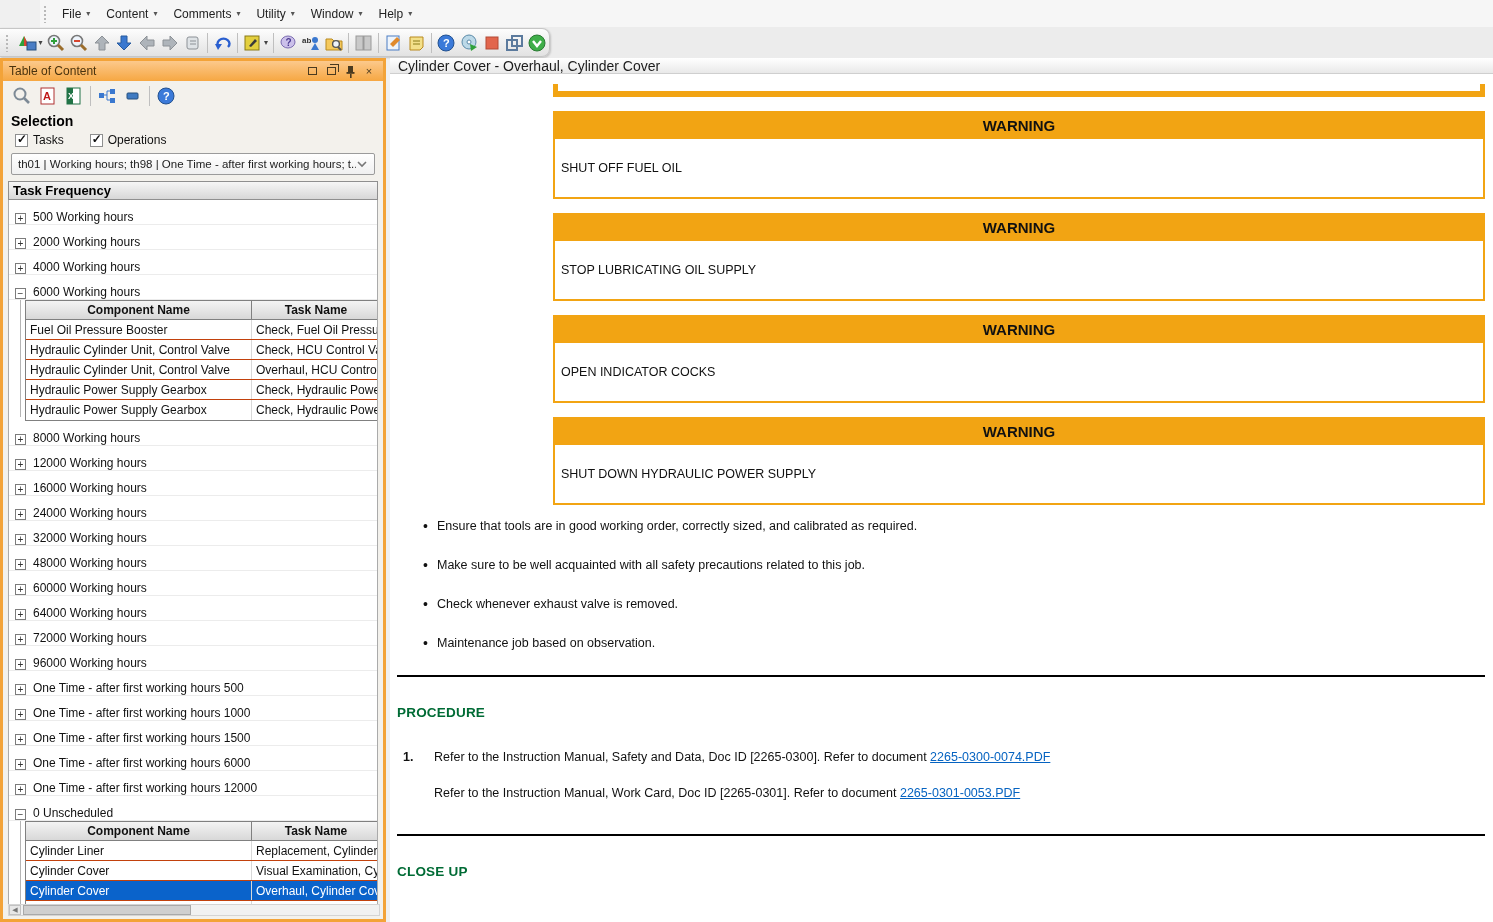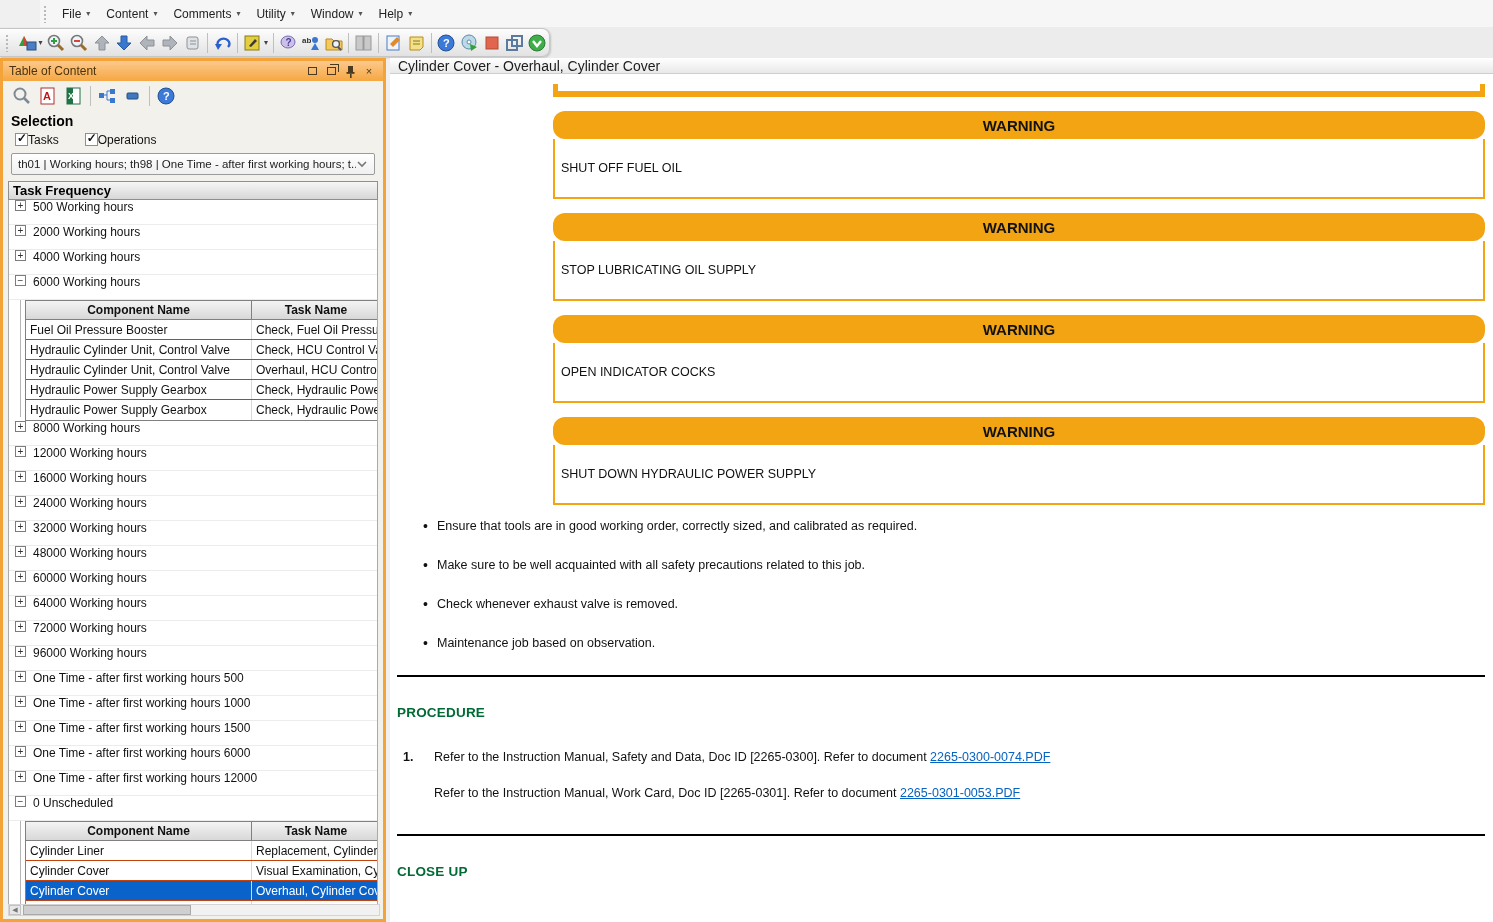--- a/index.html
+++ b/index.html
@@ -35,35 +35,35 @@
              margin-left:3px; cursor:pointer; color:#4a3a20; font-size:11px; }
   .box-glyph { width:9px; height:8px; border:1.5px solid #4a3a20; }
   .restore-glyph { width:9px; height:8px; border:1.5px solid #4a3a20; position:relative; }
   .restore-glyph::before { content:""; position:absolute; left:2px; top:-4px; width:8px; height:7px; border:1.5px solid #4a3a20; border-bottom:none; border-left:none; }
 
   .toc-toolbar { height:30px; display:flex; align-items:center; padding-left:6px; background:#f3f1ec; }
   .toc-toolbar .tb-icon { width:24px; height:24px; }
 
   .sel-heading { font-size:14px; font-weight:bold; margin:2px 0 4px 8px; color:#000; }
   .chk-row { display:flex; align-items:center; gap:26px; margin:2px 0 6px 12px; }
-  .chk { display:flex; align-items:flex-start; font-size:12px; cursor:pointer; }
+  .chk { display:flex; align-items:center; gap:5px; font-size:12px; cursor:pointer; }
   .chk-box { width:13px; height:13px; border:1px solid #8e8f8f; background:#fff; position:relative; }
   .chk-box.checked::after { content:"\2713"; position:absolute; left:1px; top:-3px; font-size:12px; font-weight:bold; color:#111; }
 
   .filter-select { margin:2px 8px 6px 8px; height:22px; width:364px; border:1px solid #9b9b9b; border-radius:2px;
                    background:linear-gradient(#ffffff,#f0f0f0); display:flex; align-items:center;
                    padding:0 6px; font-size:11.5px; color:#222; cursor:pointer; }
   .filter-text { flex:1; white-space:nowrap; overflow:hidden; }
 
   .tf-header { margin:2px 5px 0 5px; height:19px; border:1px solid #8f8f8f;
                background:linear-gradient(#f6f6f6,#d7d7d7); font-size:13px; font-weight:bold;
                display:flex; align-items:center; padding-left:4px; color:#000; }
   .tree { margin:0 5px; height:707px; background:#fff; border:1px solid #aaa; border-top:none;
           overflow:hidden; position:relative; }
-  .trow { height:25px; display:flex; align-items:flex-start; border-bottom:1px solid #ececec; cursor:pointer; }
+  .trow { height:25px; display:flex; align-items:flex-end; border-bottom:1px solid #ececec; cursor:pointer; }
   .ebox { width:11px; height:11px; border:1px solid #7c7c7c; background:#fff; margin:0 7px 0 6px;
           font-size:10px; line-height:9px; text-align:center; color:#333; flex:none; cursor:pointer; }
   .ebox.plus::before { content:"+"; }
   .ebox.minus::before { content:"\2212"; }
   .tlabel { font-size:12px; color:#111; white-space:nowrap; }
 
   .tgroup { position:relative; margin-left:16px; width:356px; }
   .tgroup::before { content:""; position:absolute; left:-5px; top:0; bottom:4px; border-left:1px solid #b5b5b5; }
   .ttable { border:1px solid #808080; }
   .thead { display:flex; height:19px; background:linear-gradient(#f4f4f4,#d8d8d8); border-bottom:1px solid #808080; }
@@ -87,21 +87,21 @@
   
   .doc-area { position:absolute; left:390px; top:58px; width:1103px; height:864px; background:#fff; }
   .doc-tab { height:16px; background:linear-gradient(#ffffff,#e9e9e9); border-bottom:1px solid #cfcfcf;
              display:flex; align-items:center; padding-left:8px; font-size:14px; color:#1c1c1c; }
   .doc-content { position:absolute; left:0; top:26px; right:0; bottom:0; overflow:hidden; padding:0 8px 0 7px; }
 
   .warn-partial { margin-left:156px; width:932px; height:13px;
                   border-left:5px solid #f2a413; border-right:5px solid #f2a413; border-bottom:6px solid #f2a413; }
   .warn-box { margin:14px 0 0 156px; width:932px; }
   .warn-head { height:28px; background:#f2a413; display:flex; align-items:center; justify-content:center;
-               font-size:15px; font-weight:bold; color:#111;border-radius:12px; }
+               font-size:15px; font-weight:bold; color:#111; }
   .warn-body { height:60px; border:2px solid #f2a413; border-top:none; background:#fff;
                display:flex; align-items:center; padding-left:6px; font-size:12.5px; color:#111; }
 
   .sec-heading { font-size:13.5px; font-weight:bold; color:#006b35; letter-spacing:.2px; }
   .prelim-heading { margin-top:24px; }
   .bullets { list-style:none; margin:14px 0 0 26px; }
   .bullets li { font-size:12.5px; margin-bottom:25px; position:relative; padding-left:14px; }
   .bullets li::before { content:"\2022"; position:absolute; left:0; top:-1px; font-size:14px; }
 
   .doc-hr { border:none; border-top:2px solid #000; margin:4px 0 0 0; width:1088px; }

